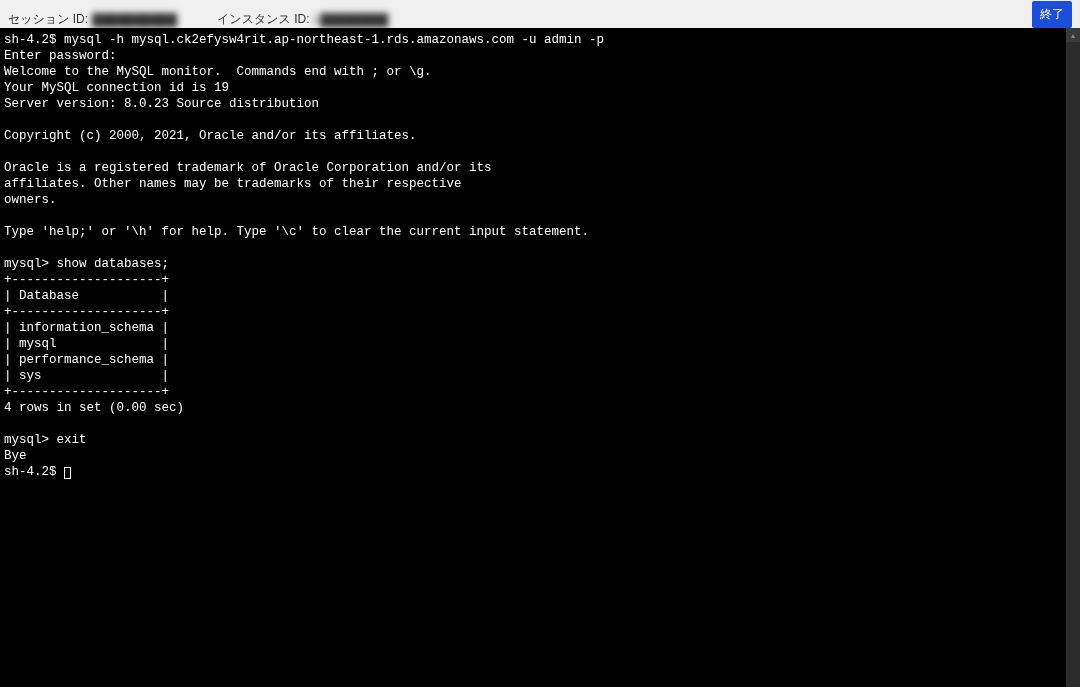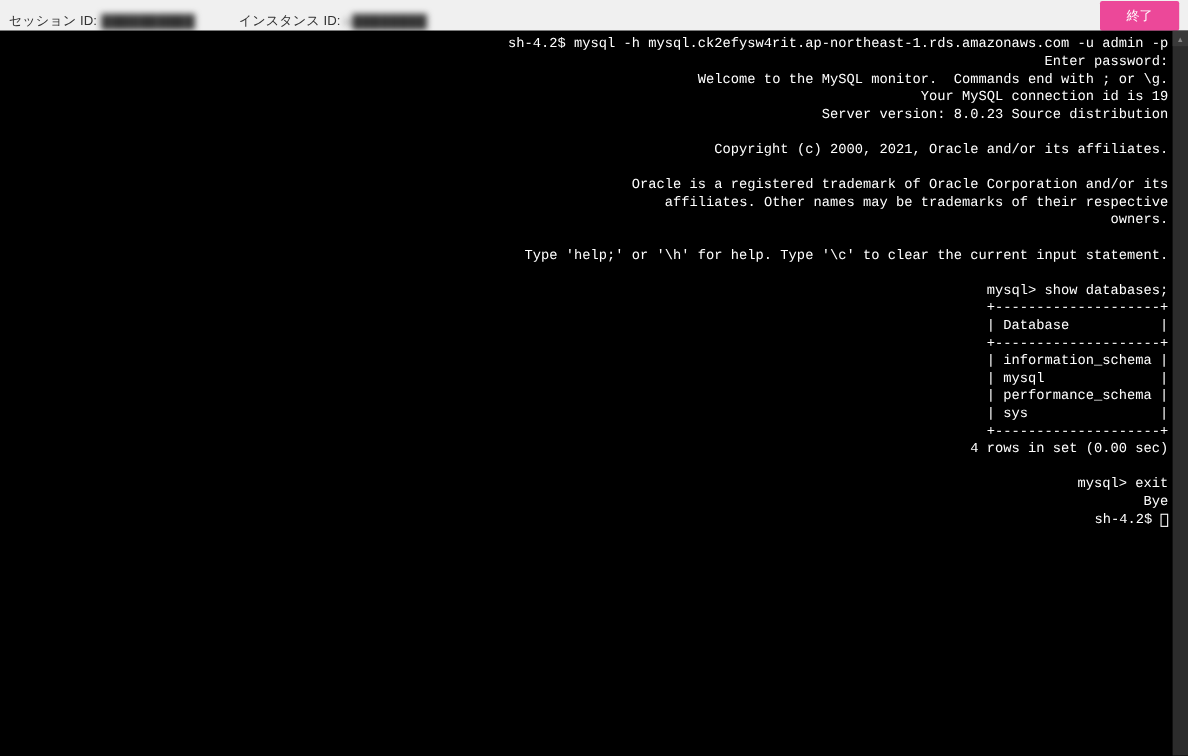--- a/index.html
+++ b/index.html
@@ -38,45 +38,44 @@
     }
     .header-label {
       color: #333;
     }
     .header-value {
       color: #333;
       filter: blur(3px);
       user-select: none;
     }
     .exit-button {
-      background: #ec4899;
+      background: #1d4ed8;
       color: #fff;
       border: none;
-      padding: 5px 24px;
+      padding: 5px 8px;
       font-size: 12px;
       cursor: pointer;
       border-radius: 2px;
     }
     .terminal-wrapper {
       flex: 1;
       background: #000;
       display: flex;
       position: relative;
     }
     .terminal {
       flex: 1;
       background: #000;
       color: #fff;
       font-family: "Courier New", monospace;
       font-size: 12.5px;
       line-height: 1.28;
       padding: 4px 4px;
       white-space: pre;
       overflow-y: auto;
-      text-align: right;
     }
     .scrollbar {
       width: 14px;
       background: #2c2c2c;
       position: relative;
     }
     .scroll-arrow-up {
       width: 14px;
       height: 14px;
       background: #3a3a3a;

